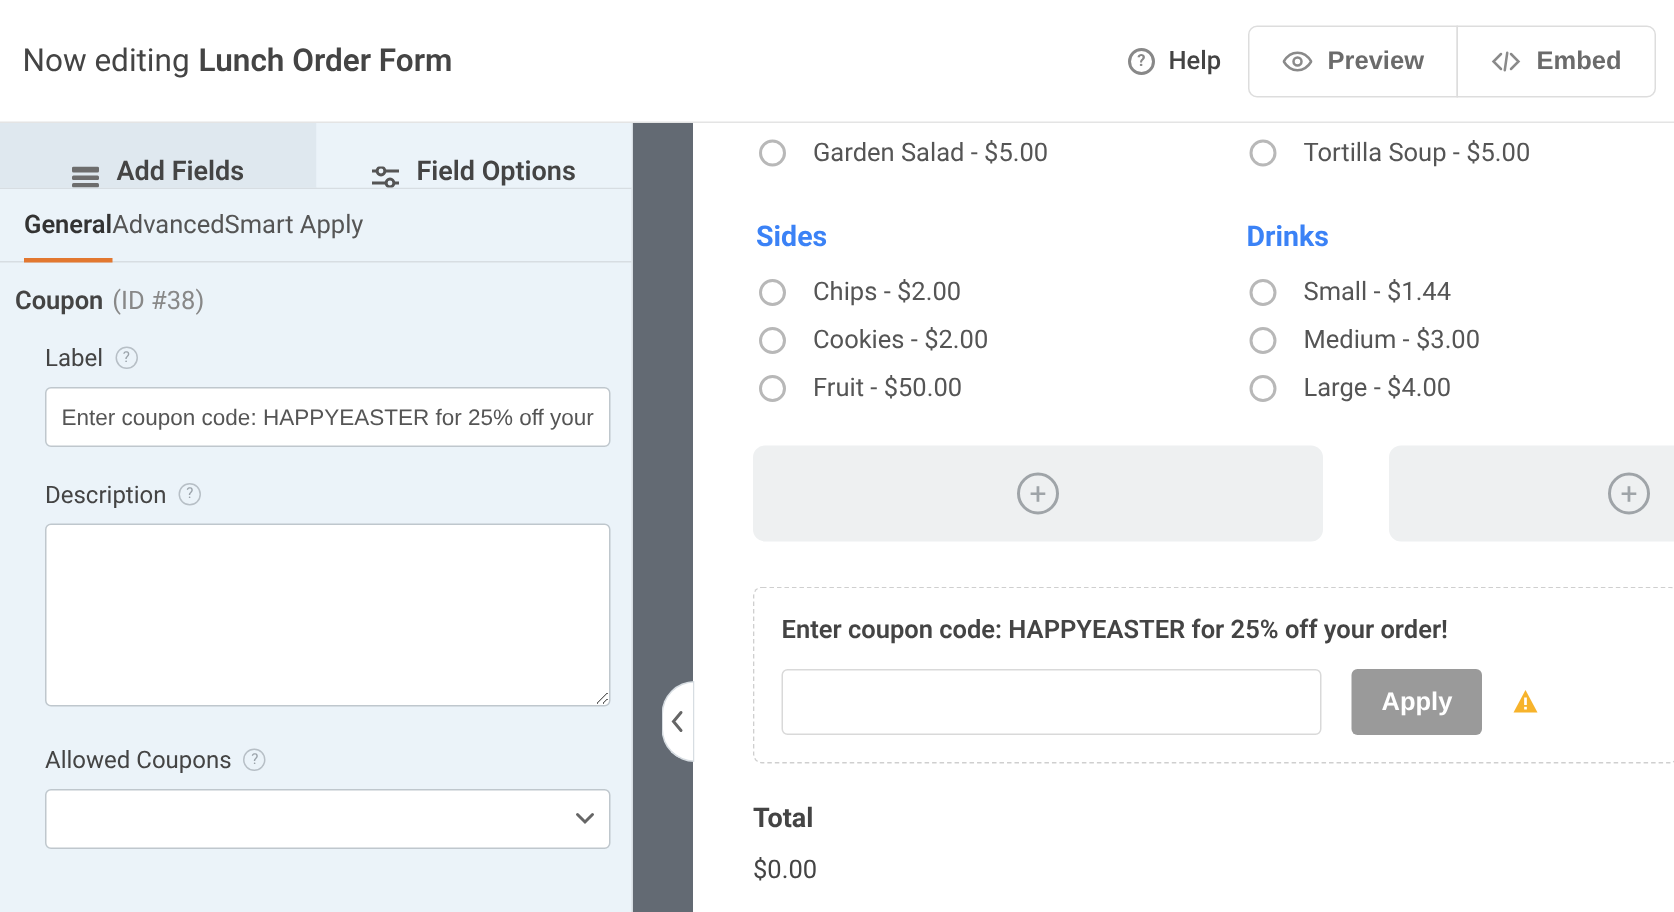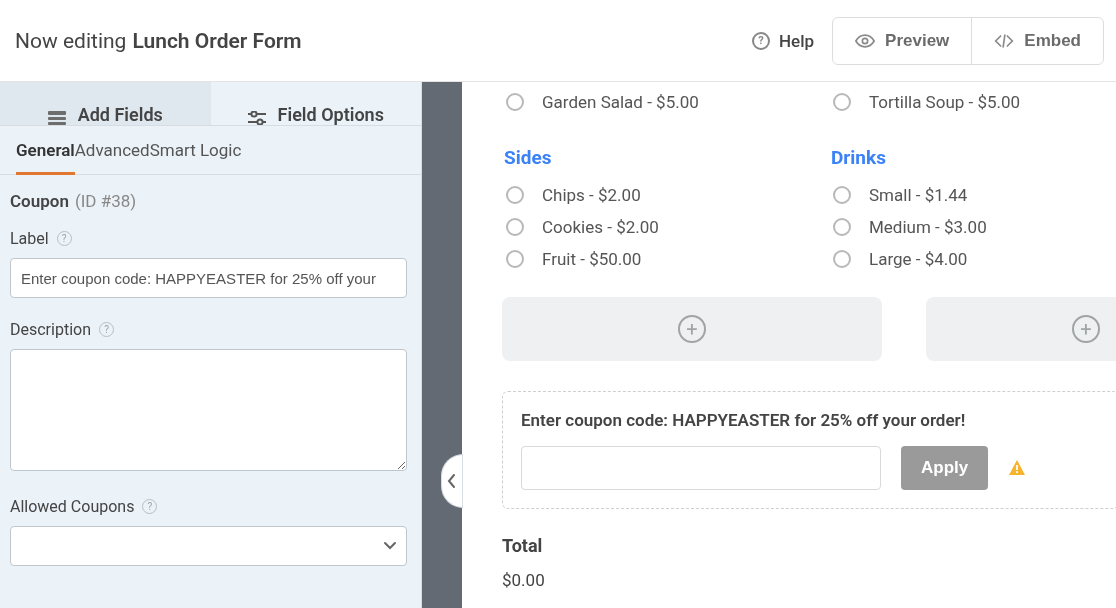--- a/index.html
+++ b/index.html
@@ -29,21 +29,21 @@
   .nav-tab { flex:1; display:flex; align-items:flex-end; justify-content:center; gap:12px; font-size:18px; font-weight:600; color:#444; cursor:pointer; }
   .nav-tab.inactive { background:#dfe8ef; }
   .nav-tab.active { background:#ebf3f9; }
   .sub-tabs { display:flex; padding: 14px 16px 0 16px; border-bottom:1px solid #d7dde2; }
   .sub-tab { font-size:17px; color:#555; padding-bottom:12px; cursor:pointer; }
   .sub-tab.active { color:#333; font-weight:600; border-bottom:3px solid #e27730; margin-bottom:-1px; }
 
   .panel { padding: 16px 14px 20px 10px; }
   .panel-heading { font-size:17px; font-weight:600; color:#444; display:flex; align-items:baseline; gap:6px; margin-bottom:18px; }
   .panel-heading .muted { font-weight:400; color:#888; }
-  .form-row { margin-bottom:22px; }
+  .form-row { margin-bottom:22px;margin-left:20px; }
   .form-label { display:flex; align-items:center; gap:8px; font-size:16px; color:#444; margin-bottom:10px; }
   .help-dot { width:15px; height:15px; border-radius:50%; border:1px solid #b7bfc6; display:inline-flex; align-items:center; justify-content:center; font-size:10px; color:#9aa2a9; cursor:help; }
   .text-input { width:398px; max-width:100%; height:40px; border:1px solid #bfc7cd; border-radius:4px; background:#fff; padding:0 10px; font-size:15px; color:#555; }
   .textarea { width:398px; max-width:100%; height:122px; border:1px solid #bfc7cd; border-radius:4px; background:#fff; padding:8px 10px; font-size:15px; color:#555; resize:vertical; }
   .select { width:398px; max-width:100%; height:40px; border:1px solid #bfc7cd; border-radius:4px; background:#fff; padding:0 34px 0 10px; font-size:15px; color:#555; appearance:none; background-image:none; position:relative; }
   .select-wrap { position:relative; width:398px; max-width:100%; }
   .select-caret { position:absolute; right:10px; top:50%; transform:translateY(-50%); pointer-events:none; }
 
   
   .gutter { width:40px; background:#636a73; position:relative; }
@@ -130,21 +130,21 @@
               <circle cx="12" cy="11" r="2.6" fill="#ebf3f9" stroke="#555" stroke-width="2"></circle>
             </svg>
         </span>
         <span>Field Options</span>
       </div>
     </div>
 
     <div class="sub-tabs">
       <div class="sub-tab active">General</div>
       <div class="sub-tab">Advanced</div>
-      <div class="sub-tab">Smart Logic</div>
+      <div class="sub-tab">Smart Apply</div>
     </div>
 
     <div class="panel">
       <div class="panel-heading">
         <span>Coupon</span>
         <span class="muted">(ID #38)</span>
       </div>
 
       <div class="form-row">
         <div class="form-label">

